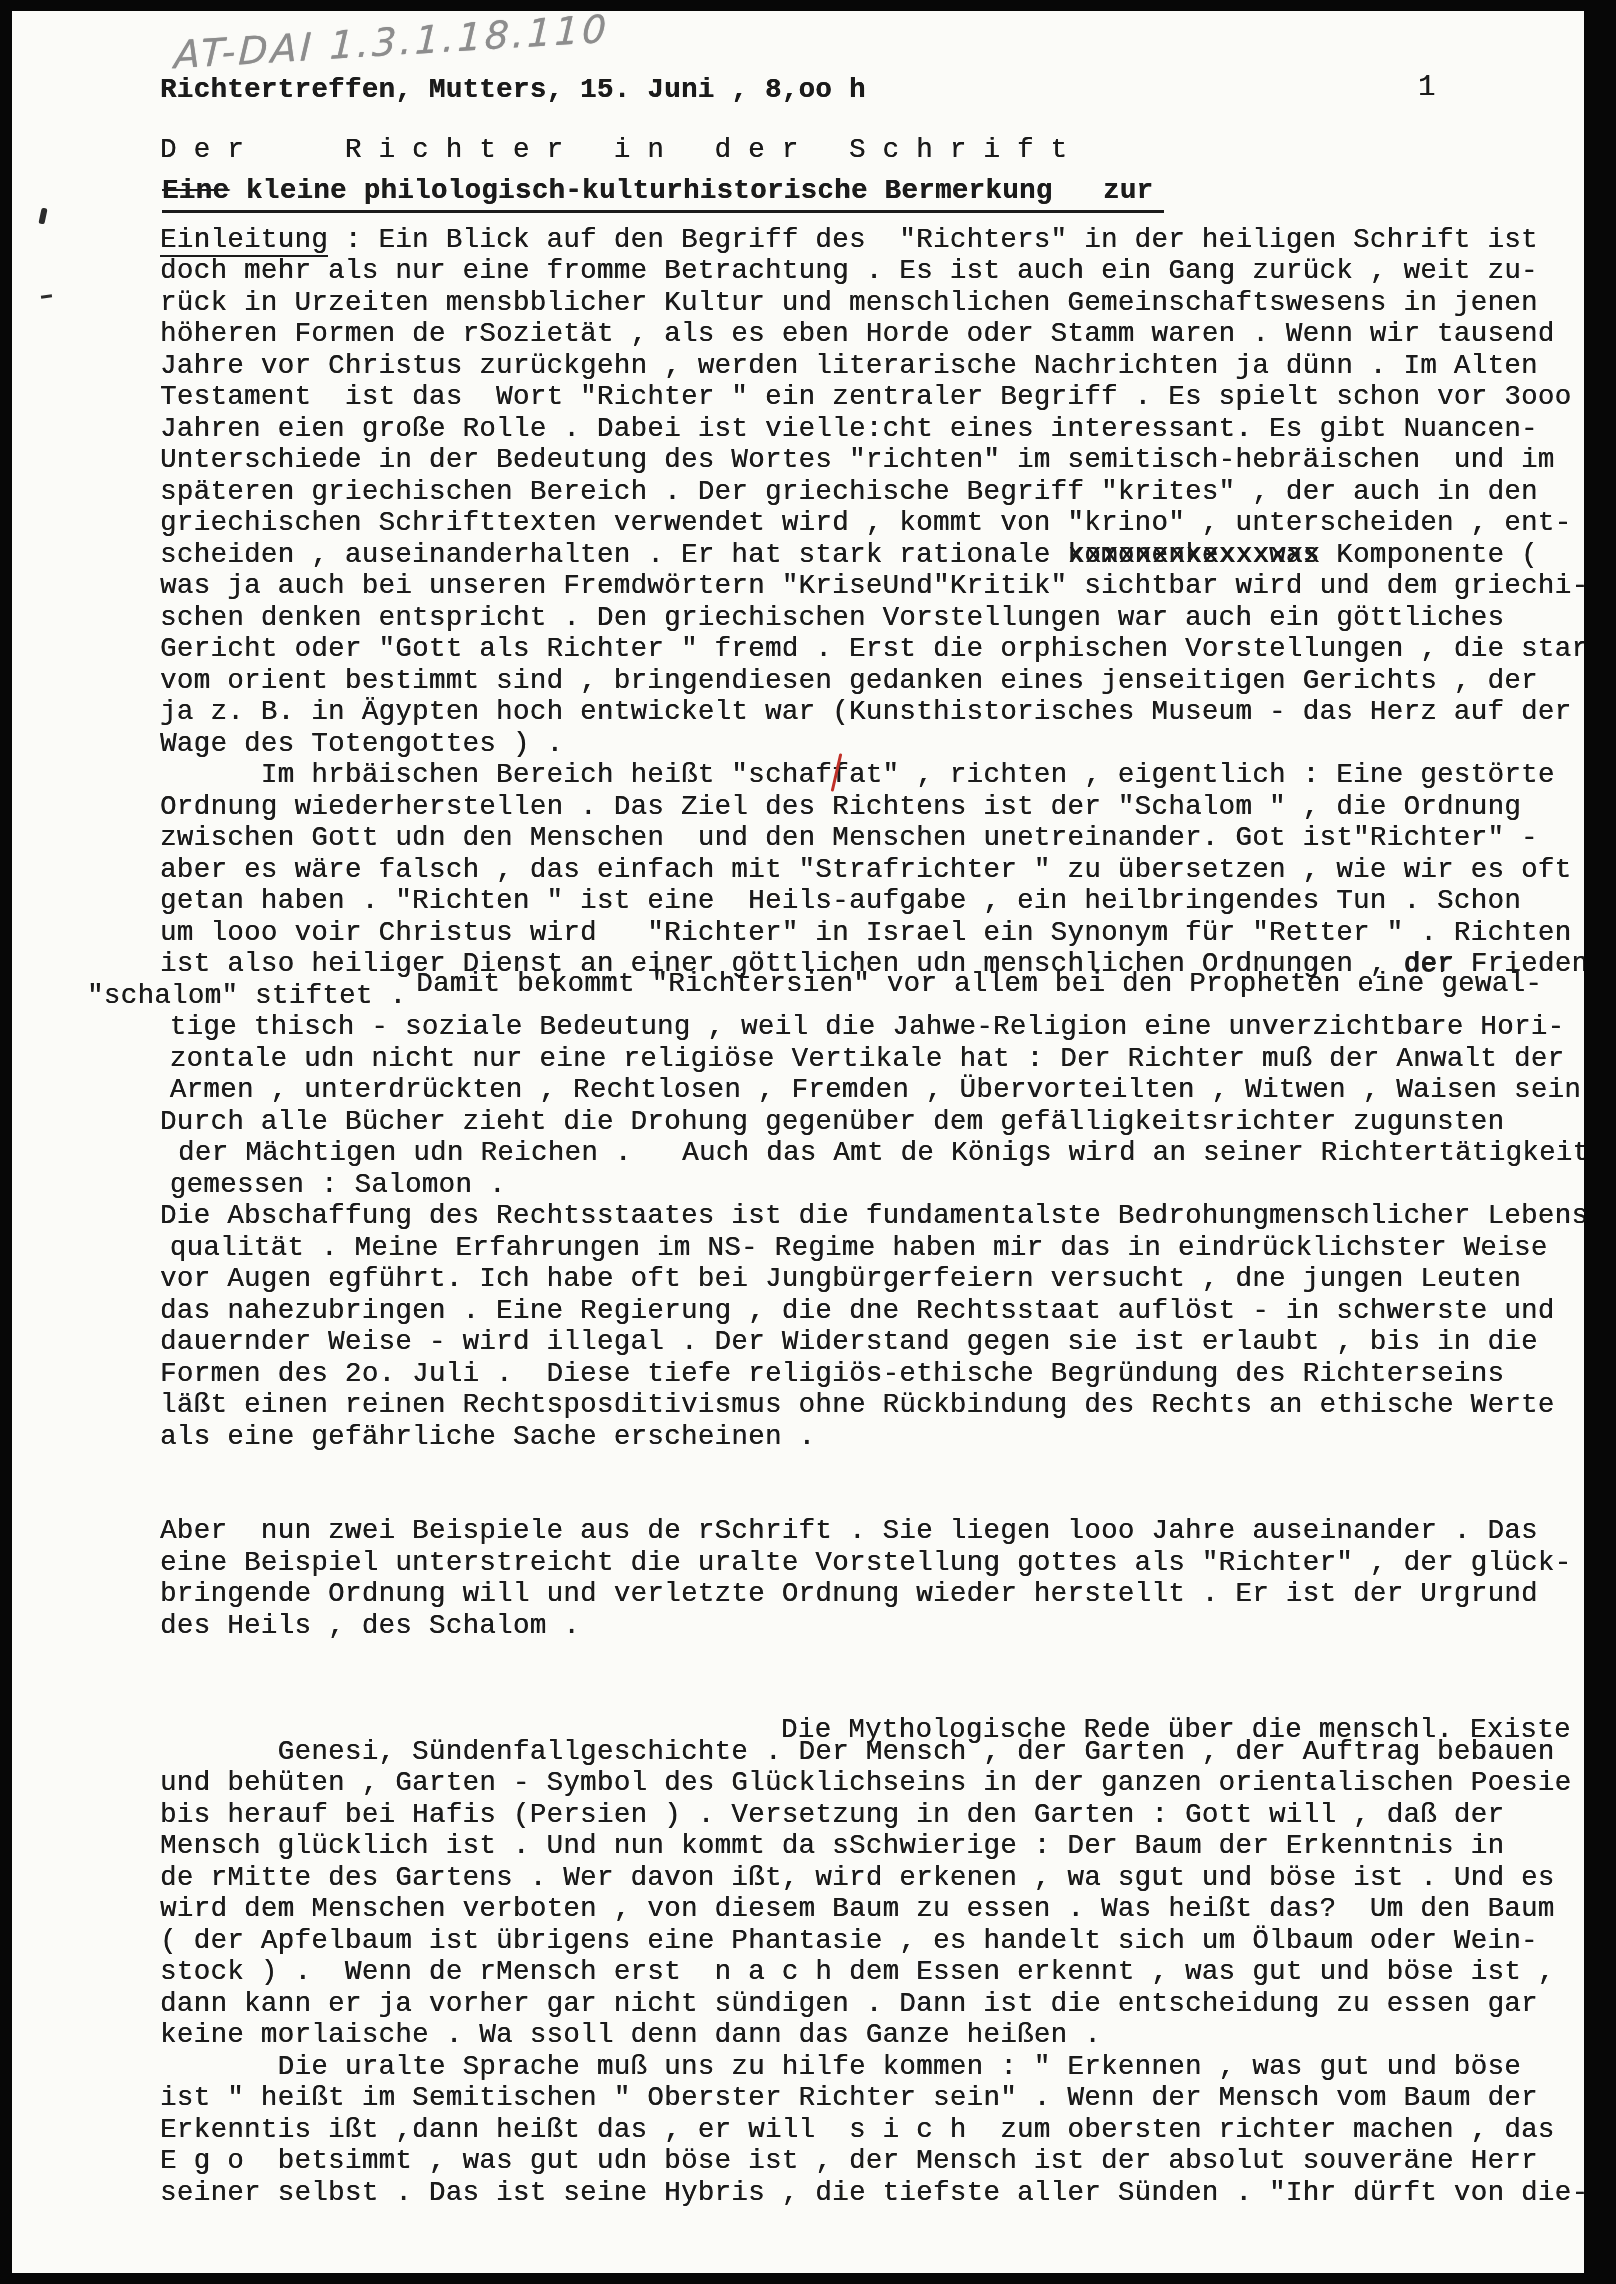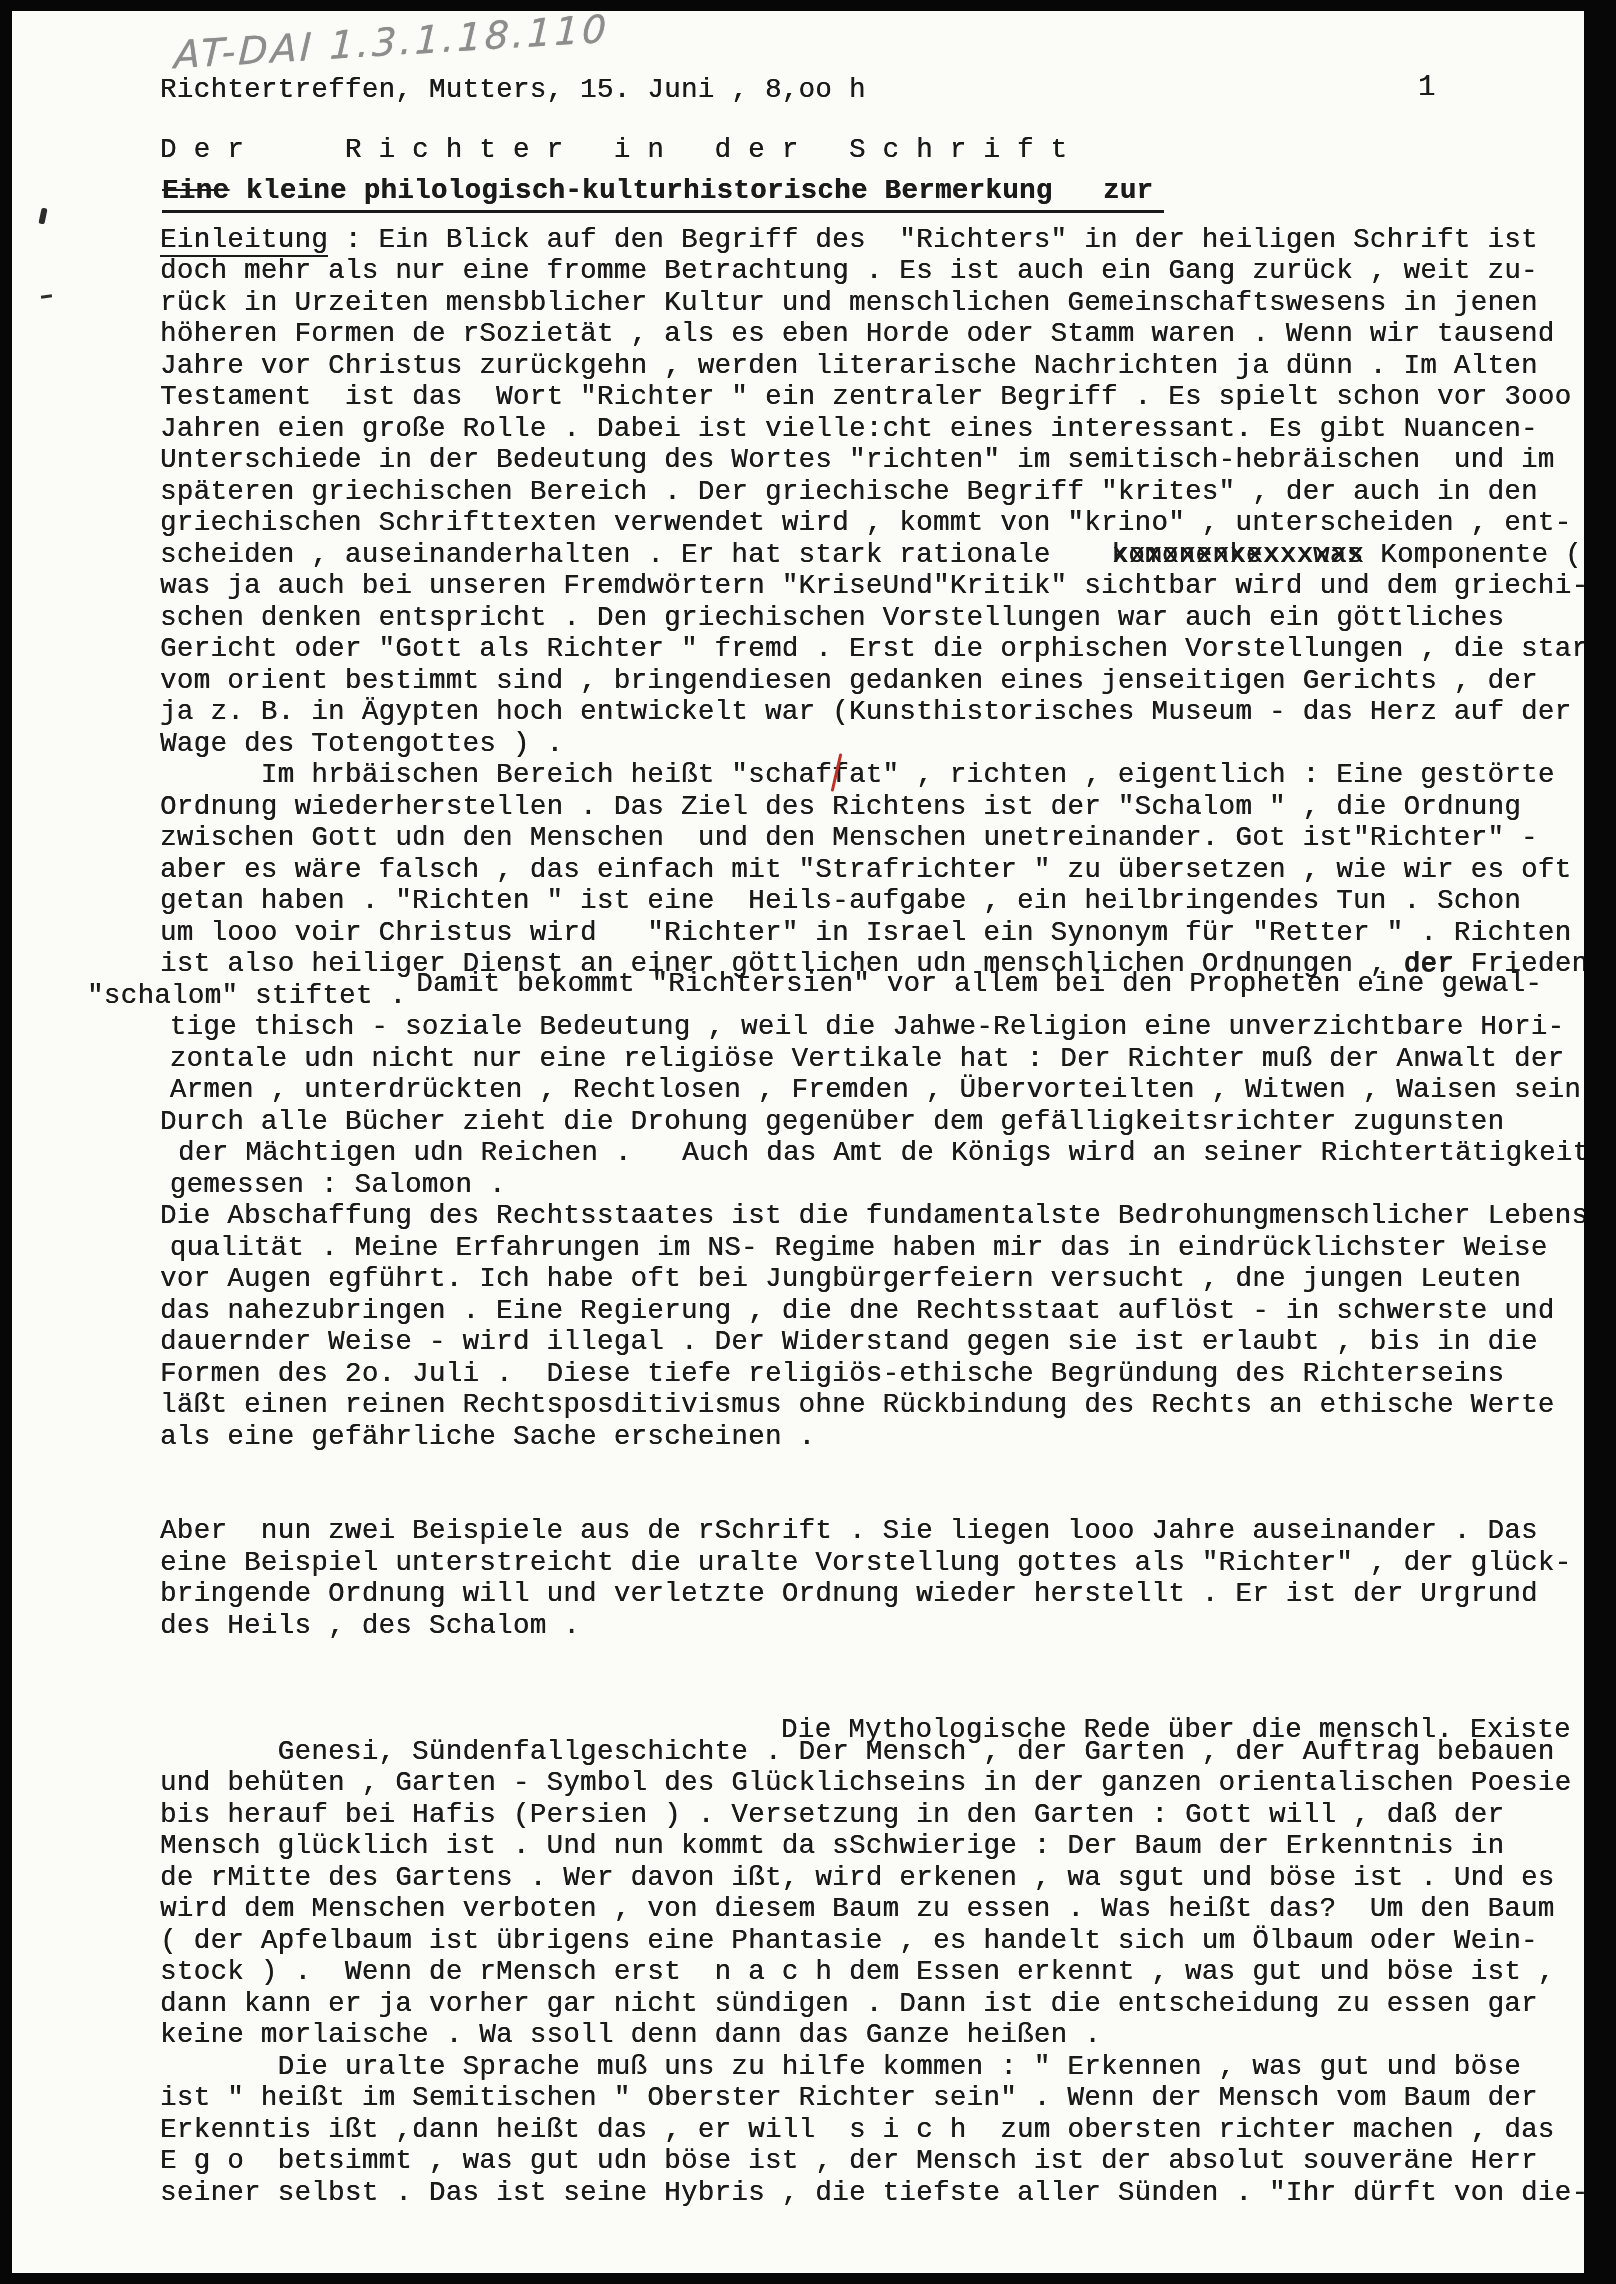--- a/index.html
+++ b/index.html
@@ -28,38 +28,38 @@
     transform:rotate(-3.5deg) skewX(-6deg);
     text-shadow:0 0 0.8px #9a9a9a;
     white-space:pre;
   }
   .typed{
     font-size:27.5px;
     letter-spacing:0.3px;
     text-shadow:0.3px 0 0 currentColor;
     white-space:pre;
   }
-  .header-line{ position:absolute; left:148px; top:63px; }
+  .header-line{ position:absolute; left:148px; top:63px;font-weight:bold; }
   .page-number{ position:absolute; left:1406px; top:60px; font-size:29px; }
   .doc-title{ position:absolute; left:148px; top:123px; }
   .doc-subtitle{
     position:absolute; left:150px; top:164px;
     width:1002px;
     border-bottom:3.2px solid #1b1b1b;
     padding-bottom:4px;
     font-weight:700;
   }
   .strike{ text-decoration:line-through; text-decoration-thickness:2.4px; }
   .textflow{ position:absolute; left:148px; top:213px; width:1536px; }
   .row{ height:31.5px; line-height:31.5px; white-space:pre; }
   .row span{ white-space:pre; }
   .u{ border-bottom:2.4px solid #1b1b1b; padding-bottom:0; }
   .ind{ padding-left:9.7px; }
   .sp1{ padding-left:18px; }
-  .xstrike{ position:relative;margin-left:44px; }
+  .xstrike{ position:relative; }
   .xstrike::after{
     content:"xxxxxxxxxxxxxxx";
     position:absolute; left:0.8px; top:0;
     color:inherit;
   }
   .dbl{ text-shadow:1.1px 0 0 currentColor, 0 0.5px 0 currentColor; }
   .redslash{ position:relative; }
   .redslash::after{
     content:""; position:absolute;
     left:3.2px; top:-6.5px; width:3.2px; height:39px;

